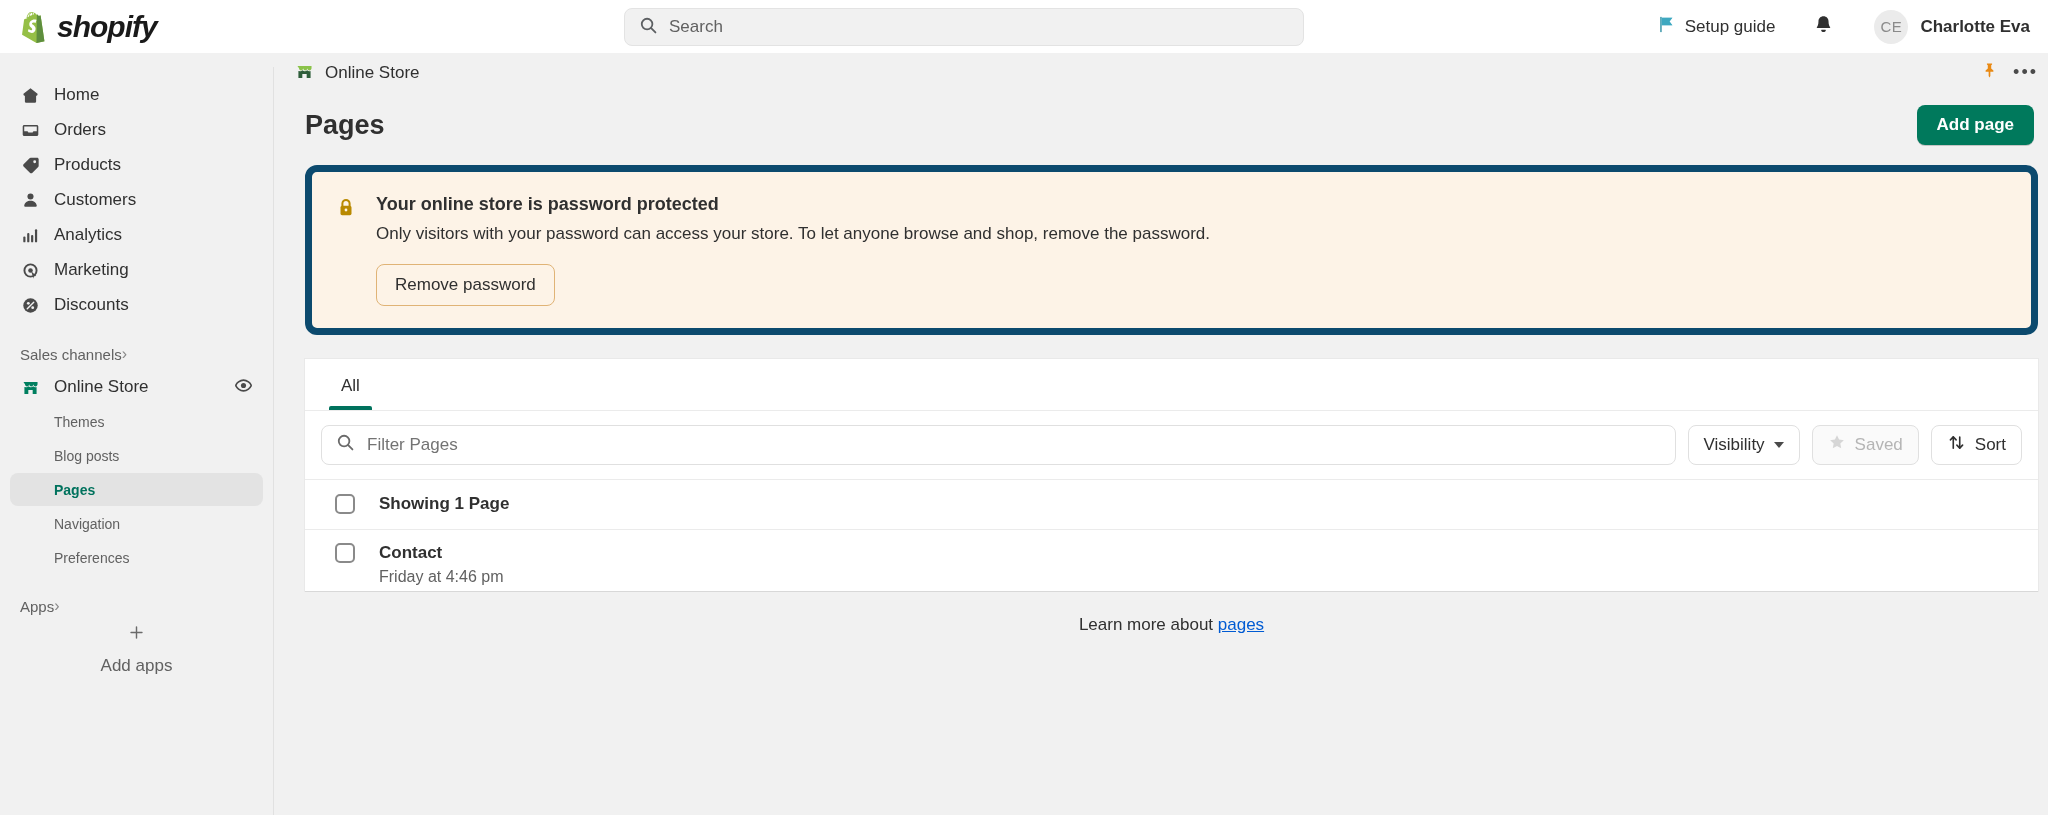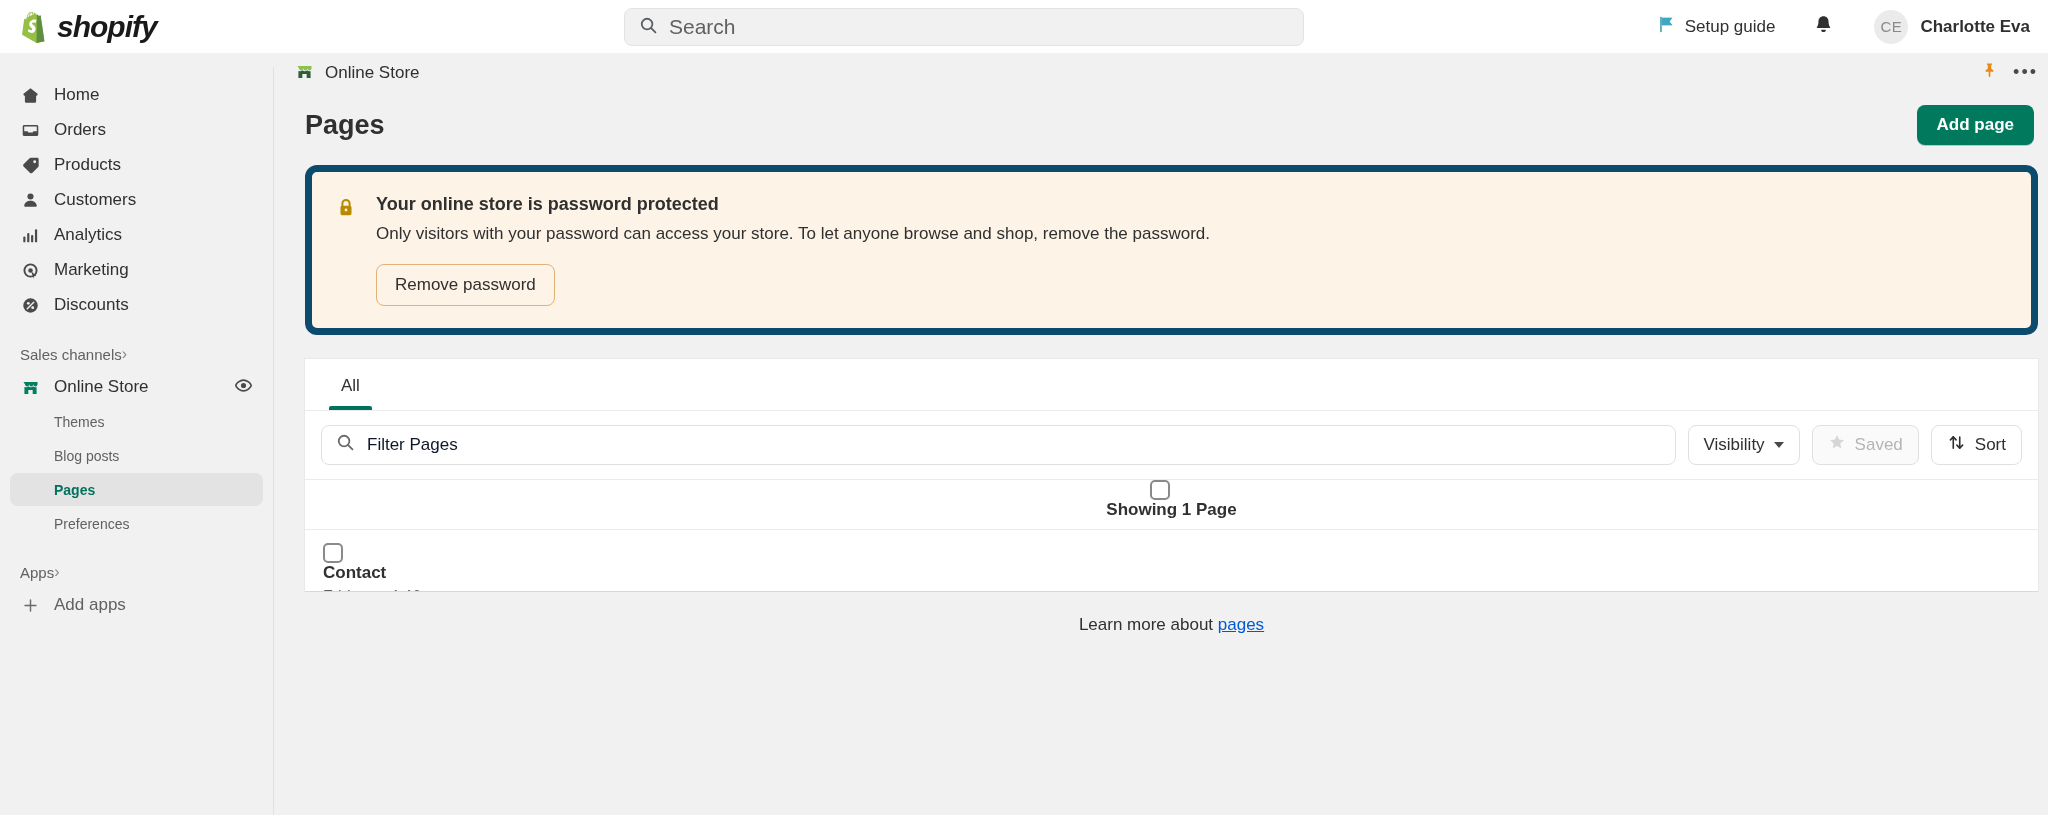--- a/index.html
+++ b/index.html
@@ -27,21 +27,21 @@
                letter-spacing: -1px; color: #1a1a1a; line-height: 1; }
 
   .global-search {
     position: absolute; left: 624px; top: 8px;
     width: 680px; height: 38px;
     background: #f1f1f1;
     border: 1px solid #e3e3e3;
     border-radius: 8px;
     display: flex; align-items: center; padding-left: 14px; gap: 11px;
   }
-  .gs-placeholder { font-size: 21px; color: #616161; }
+  .gs-placeholder { font-size: 17px; color: #616161; }
 
   .top-right {
     position: absolute; right: 0; top: 0; height: 53px;
     display: flex; align-items: center; gap: 0px; padding-right: 8px;
   }
   .setup-guide {
     display: flex; align-items: center; gap: 9px;
     padding: 7px 12px; border-radius: 8px; cursor: pointer;
   }
   .setup-guide span { font-size: 17px; color: #303030; }
@@ -94,21 +94,21 @@
     height: 33px; margin: 1px 10px; padding: 0 10px 0 44px;
     border-radius: 8px; cursor: pointer;
   }
   .sub-item .label { font-size: 14px; color: #616161; }
   .sub-item.active { background: #e3e3e3; }
   .sub-item.active .label { color: #00725d; font-weight: bold; }
 
   .add-apps {
     display: flex; align-items: center; gap: 14px;
     height: 34px; margin: 1px 10px; padding: 0 10px;
-    border-radius: 8px; cursor: pointer;
+    border-radius: 8px; cursor: pointer; flex-direction: column;
   }
   .add-apps .label { font-size: 17px; color: #616161; }
 
   
   .main {
     position: absolute; top: 53px; left: 275px;
     width: 1773px; height: 762px;
     background: #f1f1f1;
   }
   .breadcrumb-bar {
@@ -182,36 +182,35 @@
   .filter-row {
     display: flex; align-items: center; gap: 12px;
     padding: 14px 16px;
   }
   .filter-input {
     flex: 1; height: 40px;
     border: 1px solid #e0e0e0; border-radius: 8px;
     display: flex; align-items: center; gap: 12px; padding-left: 14px;
     background: #ffffff;
   }
-  .filter-input .ph { font-size: 17px; color: #0f172a; }
+  .filter-input .ph { font-size: 17px; color: #737373; }
   .btn-ghost {
     height: 40px; display: flex; align-items: center; gap: 9px;
     padding: 0 15px; border: 1px solid #e0e0e0; border-radius: 8px;
     background: #ffffff; font-size: 17px; color: #303030; cursor: pointer;
     font-family: "Liberation Sans", sans-serif; white-space: nowrap;
   }
   .btn-ghost.disabled { background: #fafafa; color: #b5b5b5; }
   .caret { width: 0; height: 0; border-left: 5px solid transparent;
            border-right: 5px solid transparent; border-top: 6px solid #4a4a4a; }
 
   .row {
     display: flex; align-items: center;
-    padding: 0 18px; height: 50px;
+    padding: 0 30px; height: 50px;
     border-top: 1px solid #ebebeb;
-    flex-direction: column;
   }
   .row.item { height: 62px; align-items: flex-start; padding-top: 13px; }
   .cbx {
     width: 20px; height: 20px; flex: none;
     border: 2px solid #8a8a8a; border-radius: 5px;
     background: #ffffff; cursor: pointer; margin-right: 24px;
   }
   .showing-text { font-size: 17px; font-weight: bold; color: #303030; }
   .item-title { font-size: 17px; font-weight: bold; color: #303030; }
   .item-sub { font-size: 16px; color: #616161; margin-top: 5px; }
@@ -373,20 +372,23 @@
   </div>
 
   <div class="sub-item">
     <span class="label">Themes</span>
   </div>
   <div class="sub-item">
     <span class="label">Blog posts</span>
   </div>
   <div class="sub-item active">
     <span class="label">Pages</span>
+  </div>
+  <div class="sub-item">
+    <span class="label">Navigation</span>
   </div>
   <div class="sub-item">
     <span class="label">Preferences</span>
   </div>
 
   <div class="section-head">
     <span class="title">Apps</span>
     <span class="chev">›</span>
   </div>
 

